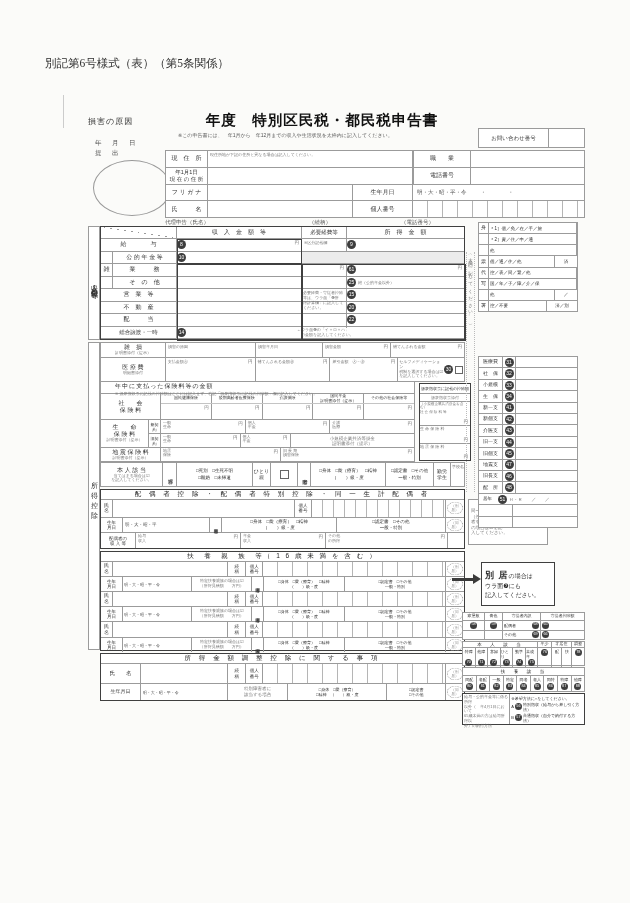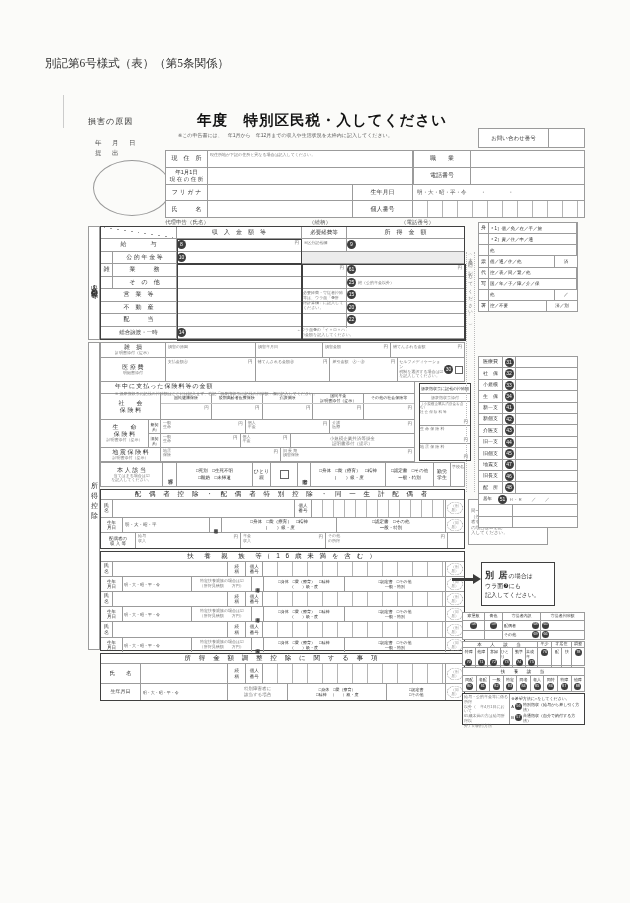--- a/index.html
+++ b/index.html
@@ -46,21 +46,21 @@
 <div class="a" style="left:45px;top:56px;font-family:'Liberation Serif',serif;font-size:11.5px">別記第6号様式（表）（第5条関係）</div>
 <div class="a" style="left:63px;top:95px;width:1px;height:33px;background:#ccc"></div>
 
 <div class="a t8" style="left:88px;top:116px;letter-spacing:1px">損害の原因</div>
 <div class="a fc t65 g" style="left:95px;top:138px;line-height:1.5;letter-spacing:2px">
   <span>年　月　日</span>
   <span>提　出</span>
 </div>
 <div class="a" style="left:93px;top:160px;width:78px;height:56px;border:1px solid #999;border-radius:50%"></div>
 
-<div class="a c bold" style="left:172px;top:112px;width:300px;height:16px;font-size:14.5px;letter-spacing:1px;color:#111">年度　特別区民税・入してください</div>
+<div class="a c bold" style="left:172px;top:112px;width:300px;height:16px;font-size:14.5px;letter-spacing:1px;color:#111">年度　特別区民税・都民税申告書</div>
 <div class="a t5 g" style="left:178px;top:132px;width:300px">※この申告書には、　年1月から　年12月までの収入や生活状況を太枠内に記入してください。</div>
 
 <div class="a f b1" style="left:478px;top:128px;width:107px;height:20px;background:#fff">
   <div class="lab t55" style="width:70px">お問い合わせ番号</div>
   <div class="grow"></div>
 </div>
 
 <div class="a fc b1" style="left:165px;top:150px;width:420px;height:68px;background:#fff">
   <div class="row" style="flex:1">
     <div class="lab t6" style="width:42px">現　住　所</div>

